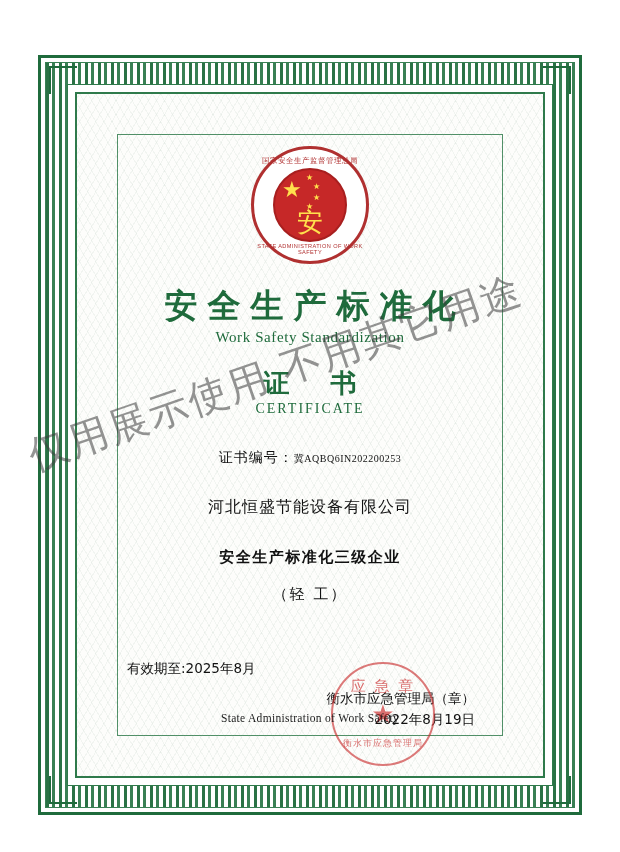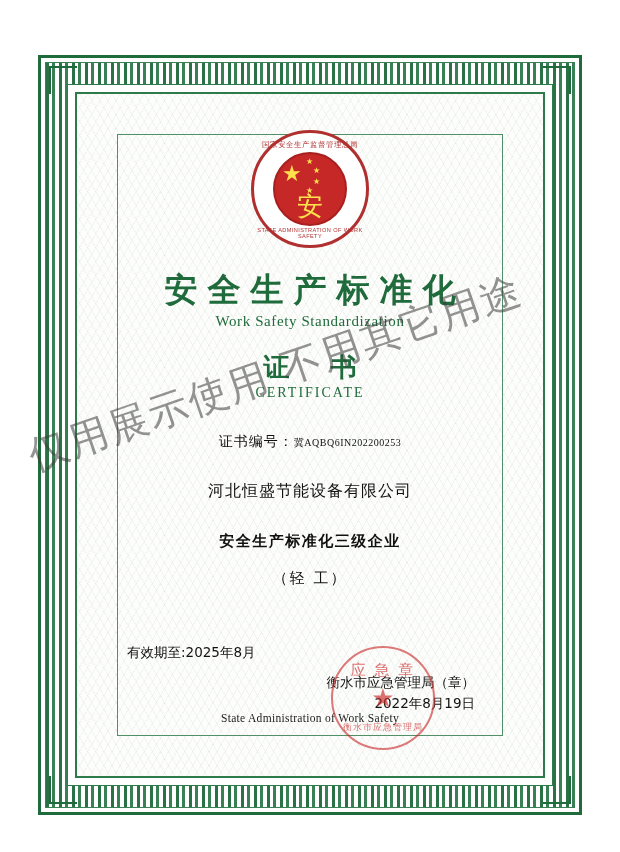--- a/index.html
+++ b/index.html
@@ -82,21 +82,21 @@
     background-image:
       repeating-linear-gradient(60deg, rgba(140,170,150,0.10) 0px, rgba(140,170,150,0.10) 1px, transparent 1px, transparent 7px),
       repeating-linear-gradient(-60deg, rgba(140,170,150,0.10) 0px, rgba(140,170,150,0.10) 1px, transparent 1px, transparent 7px);
     pointer-events: none;
   }
 
   
   .content {
     position: absolute;
     left: 0; right: 0; top: 0; bottom: 0;
-    padding: 0 34px;
+    padding: 16px 34px;
     box-sizing: border-box;
     text-align: center;
   }
 
   
   .emblem-wrap {
     margin-top: 36px;
     display: flex;
     justify-content: center;
   }

